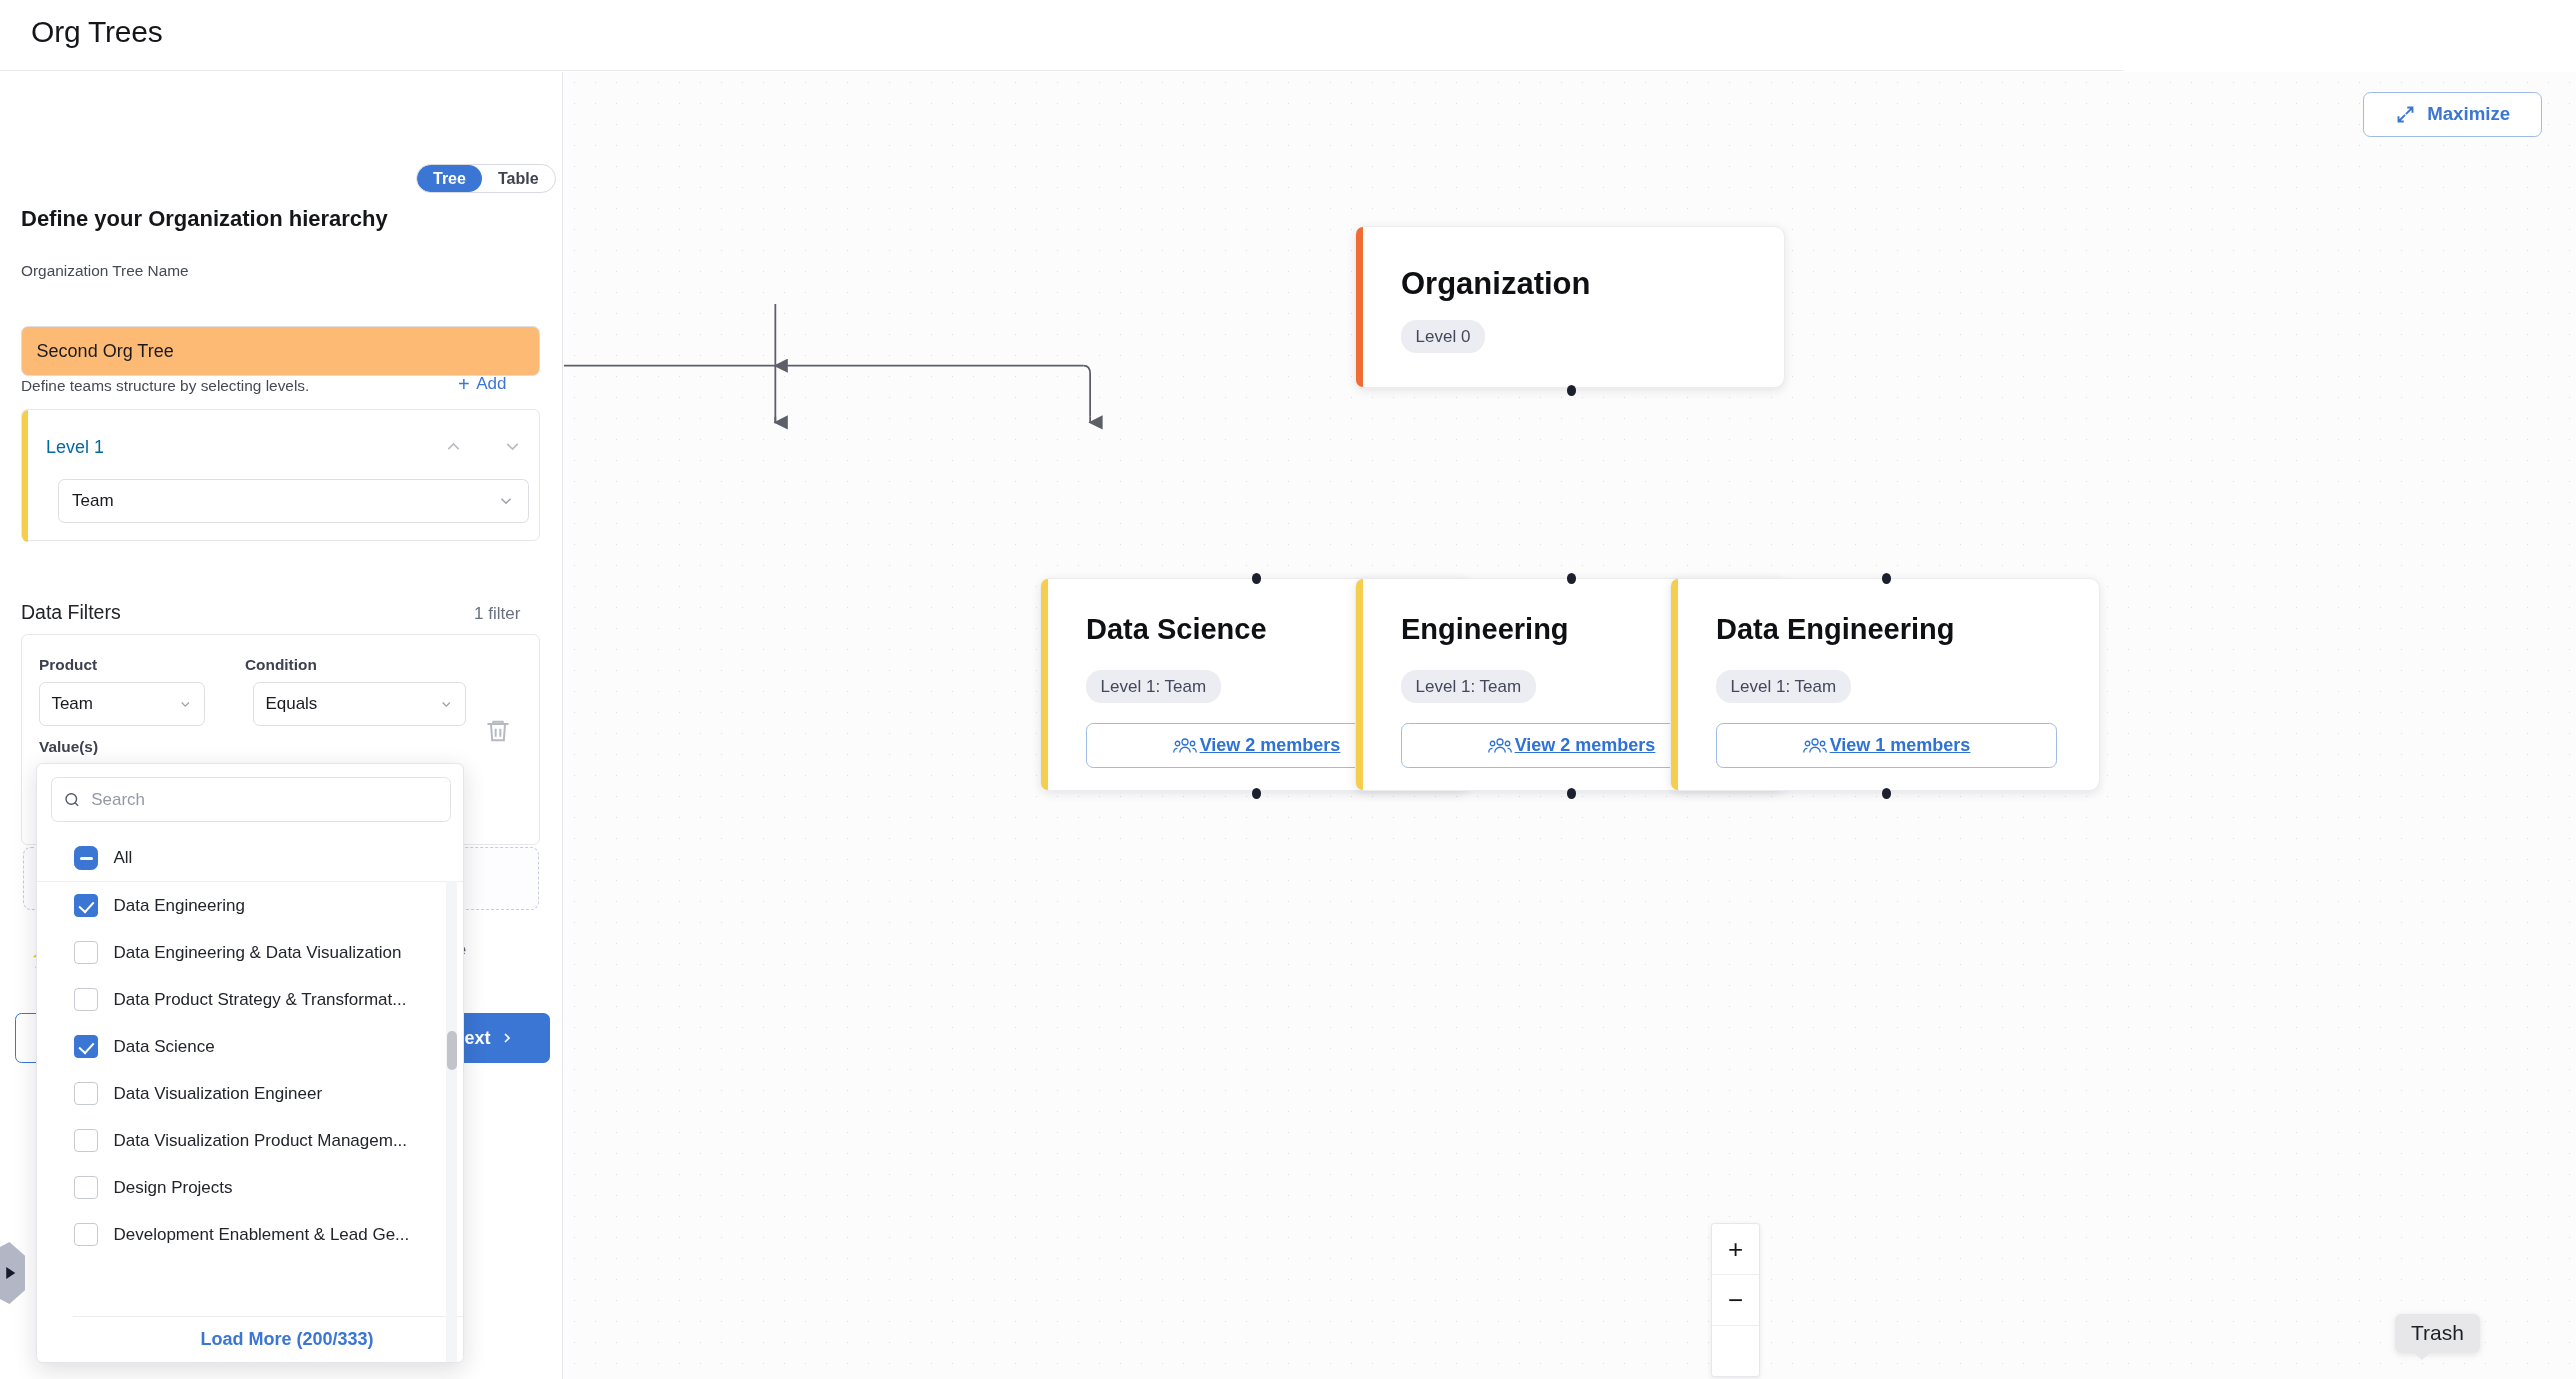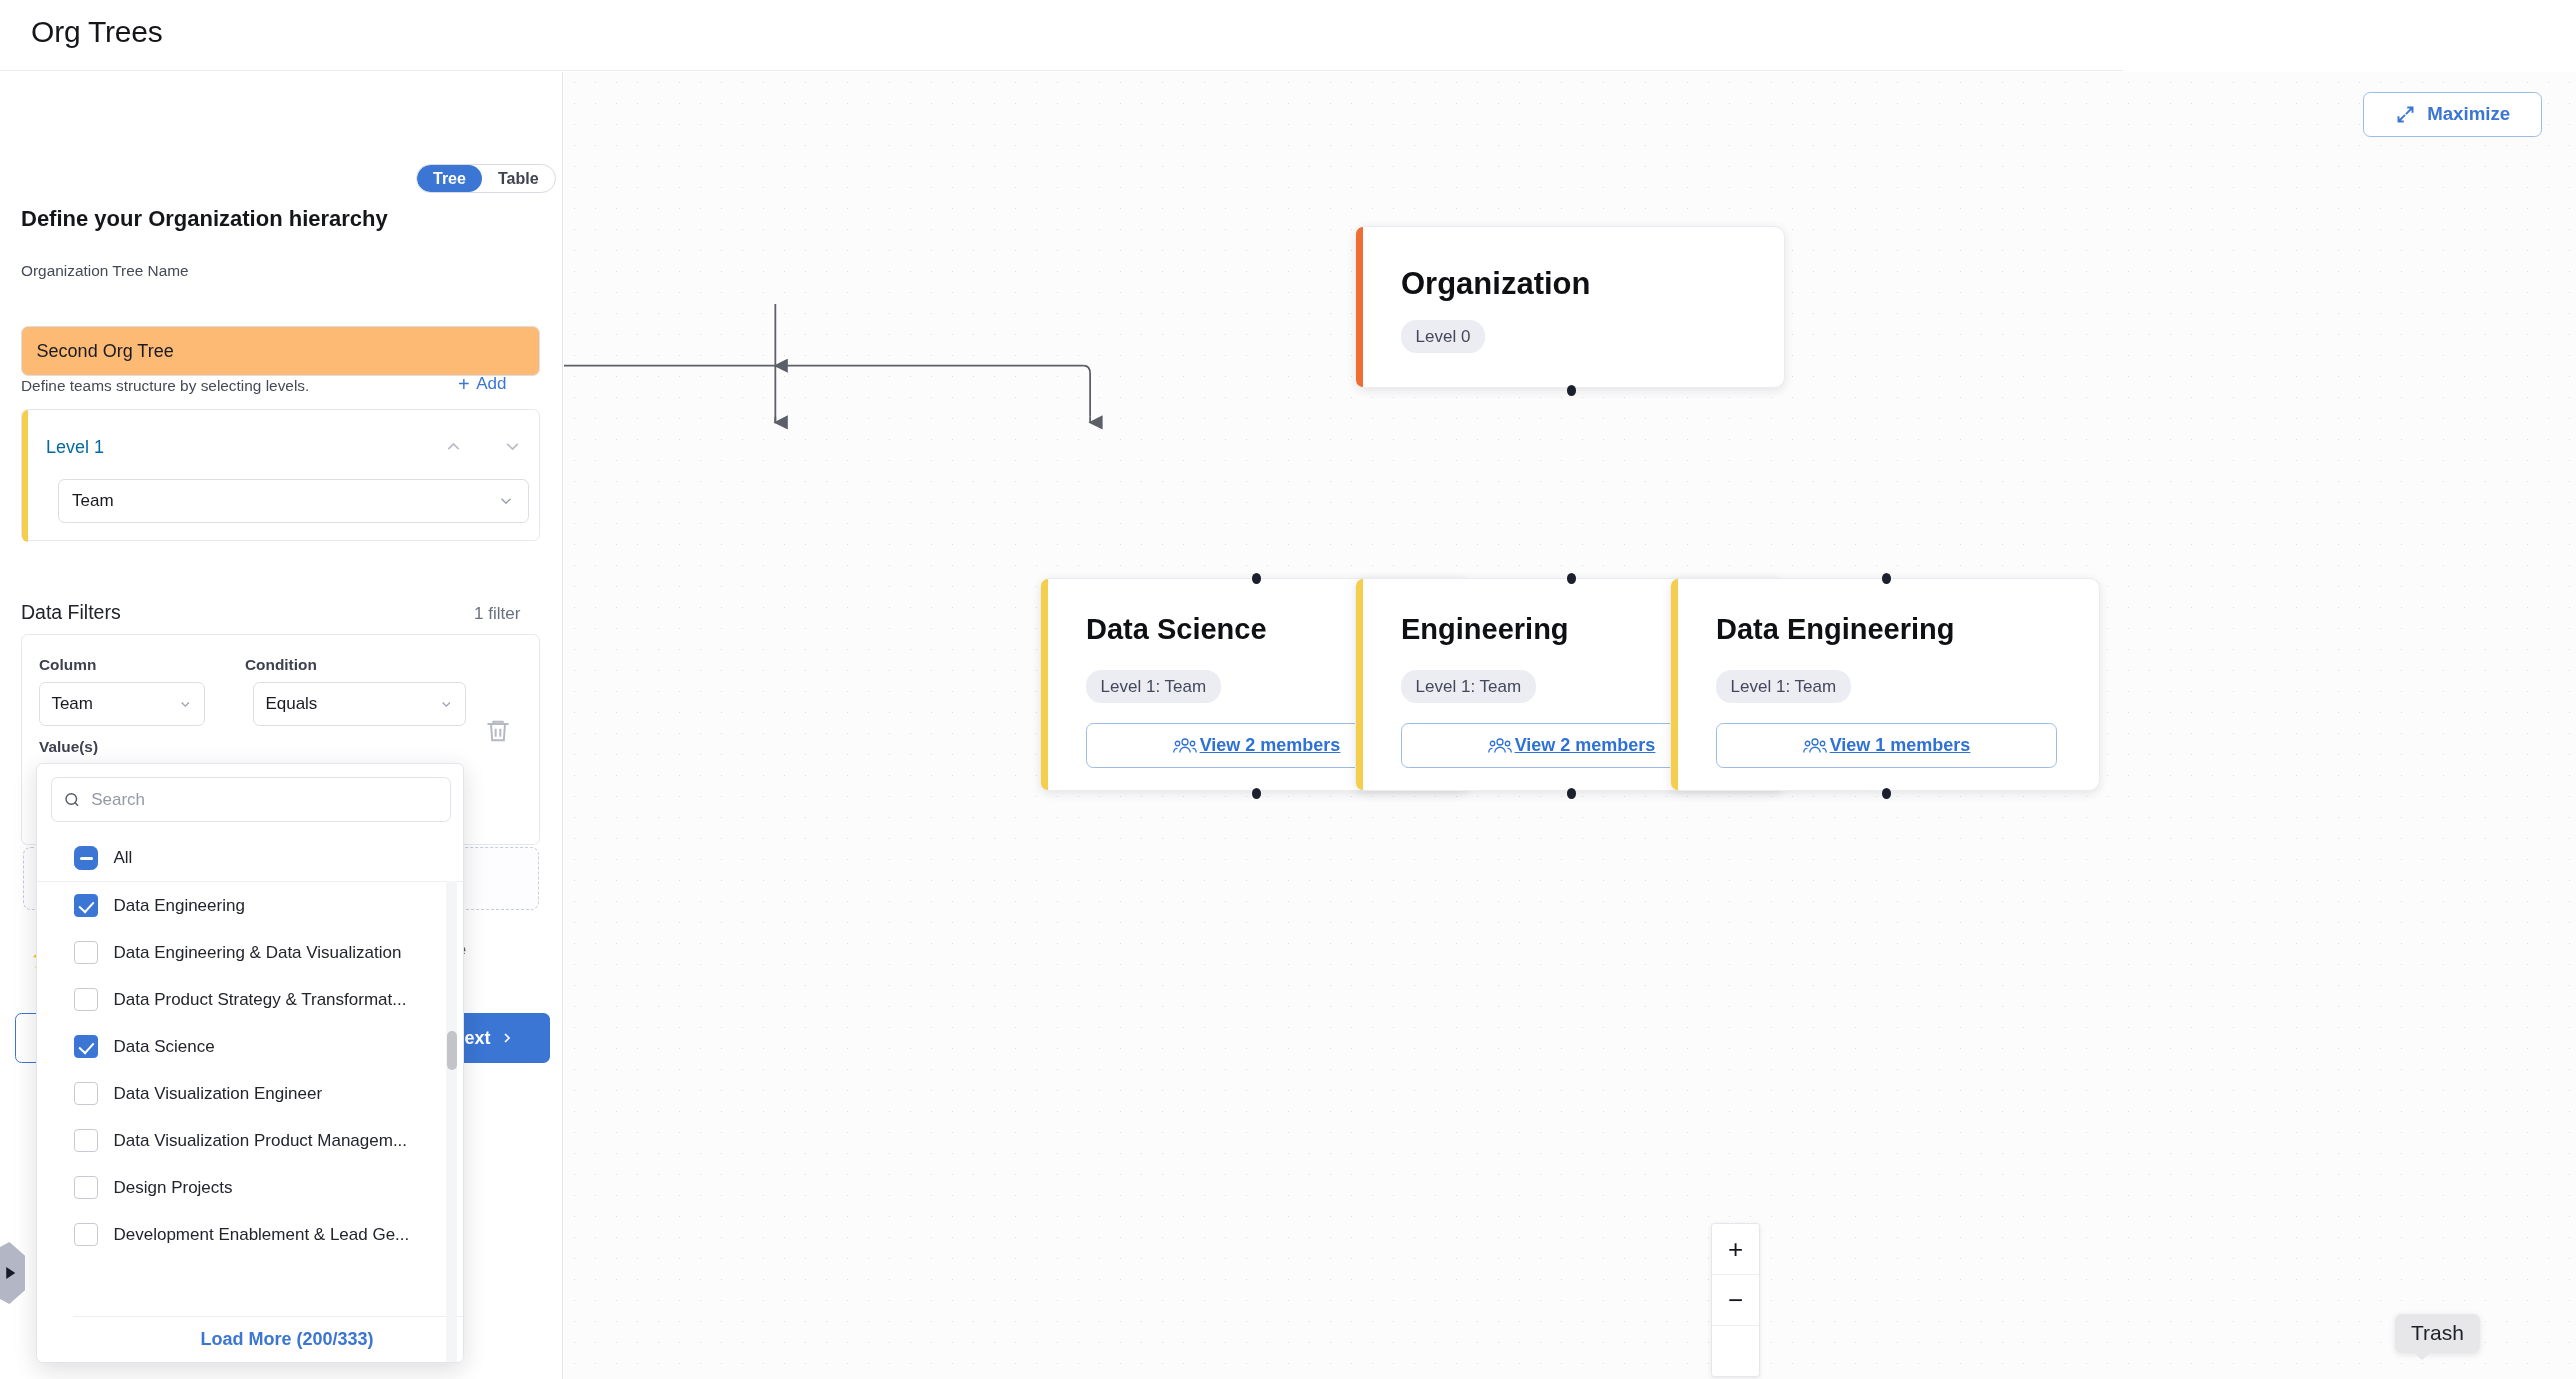--- a/index.html
+++ b/index.html
@@ -330,21 +330,21 @@
       <svg class="chev" width="18" height="18" viewBox="0 0 24 24" fill="none" stroke="currentColor" stroke-width="2">
           <path d="M6 9l6 6 6-6"></path>
         </svg>
     </div>
   </div>
 
   <div class="filters-head">Data Filters</div>
   <div class="filters-count">1 filter</div>
 
   <div class="filter-card"></div>
-  <div class="flabel" style="left:39px; top:584px;">Column</div>
+  <div class="flabel" style="left:39px; top:584px;">Product</div>
   <div class="flabel" style="left:245px; top:584px;">Condition</div>
   <div class="fselect" style="left:39px; top:610px; width:166px;">
     <span>Team</span>
     <svg class="chev" width="14.6" height="14.6" viewBox="0 0 24 24" fill="none" stroke="currentColor" stroke-width="2">
         <path d="M6 9l6 6 6-6"></path>
       </svg>
   </div>
   <div class="fselect" style="left:253px; top:610px; width:213px;">
     <span>Equals</span>
     <svg class="chev" width="14.6" height="14.6" viewBox="0 0 24 24" fill="none" stroke="currentColor" stroke-width="2">

